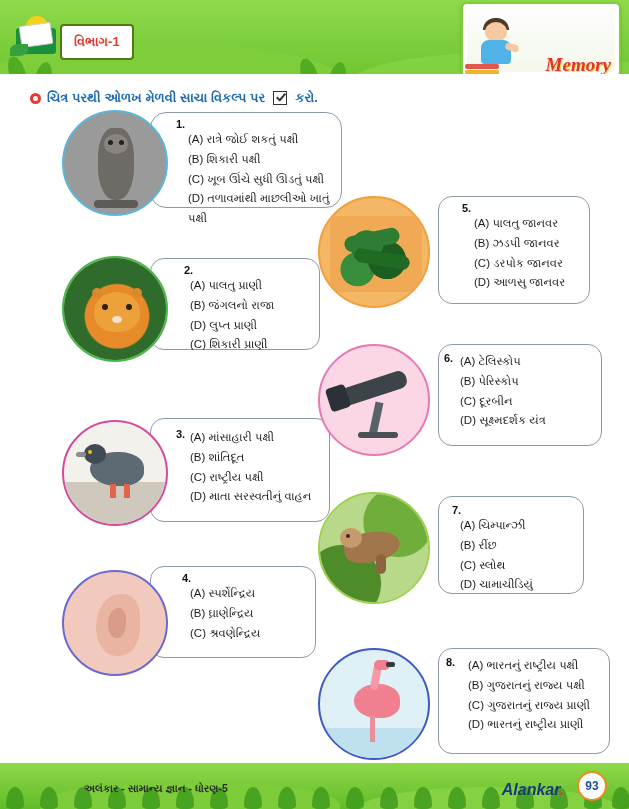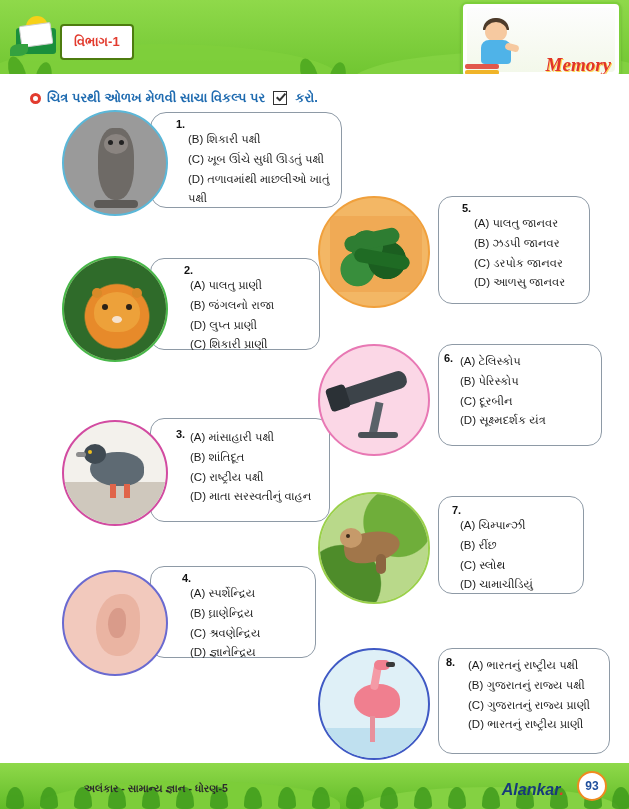--- a/index.html
+++ b/index.html
@@ -236,20 +236,21 @@
     <div class="bubble" style="left:150px; top:112px; width:192px; height:96px; border-color:#8e9aa6; border-radius:16px;"></div>
     <div class="pic" style="left:62px; top:110px; width:106px; height:106px; border-color:#5bb7d8; background:#9a9a9a;">
       <div style="position:absolute;left:34px;top:16px;width:36px;height:72px;background:#6e6a66;border-radius:40% 40% 45% 45%;"></div>
       <div style="position:absolute;left:40px;top:22px;width:24px;height:20px;background:#8a8480;border-radius:50%;"></div>
       <div style="position:absolute;left:44px;top:28px;width:5px;height:5px;background:#222;border-radius:50%;"></div>
       <div style="position:absolute;left:55px;top:28px;width:5px;height:5px;background:#222;border-radius:50%;"></div>
       <div style="position:absolute;left:30px;top:88px;width:44px;height:8px;background:#5d5a57;border-radius:4px;"></div>
     </div>
     <div class="qnum" style="left:176px; top:118px;">1.</div>
     <div class="opts" style="left:188px; top:130px; width:150px;">
+      <div>(A) રાત્રે જોઈ શકતું પક્ષી</div>
       <div>(B) શિકારી પક્ષી</div>
       <div>(C) ખૂબ ઊંચે સુધી ઊડતું પક્ષી</div>
       <div class="wrap" style="text-indent:0;">(D) તળાવમાંથી માછલીઓ ખાતું પક્ષી</div>
     </div>
   </div>
 
   <div class="q">
     <div class="bubble" style="left:150px; top:258px; width:170px; height:92px; border-color:#8e9aa6;"></div>
     <div class="pic" style="left:62px; top:256px; width:106px; height:106px; border-color:#49b84a; background:#cdd7a6;">
       <div style="position:absolute;left:0;top:0;width:106px;height:106px;background:
@@ -294,21 +295,20 @@
     <div class="bubble" style="left:150px; top:566px; width:166px; height:92px; border-color:#8e9aa6;"></div>
     <div class="pic" style="left:62px; top:570px; width:106px; height:106px; border-color:#6a6ad0; background:#f2c9bd;">
       <div style="position:absolute;left:32px;top:22px;width:44px;height:62px;background:#eab4a2;border-radius:60% 40% 50% 50%;"></div>
       <div style="position:absolute;left:44px;top:36px;width:18px;height:30px;background:#d99b8a;border-radius:60% 40% 50% 50%;"></div>
     </div>
     <div class="qnum" style="left:182px; top:572px;">4.</div>
     <div class="opts" style="left:190px; top:584px; width:122px;">
       <div>(A) સ્પર્શેન્દ્રિય</div>
       <div>(B) ઘ્રાણેન્દ્રિય</div>
       <div>(C) શ્રવણેન્દ્રિય</div>
-      <div>(D) જ્ઞાનેન્દ્રિય</div>
     </div>
   </div>
 
   <div class="q">
     <div class="bubble" style="left:438px; top:196px; width:152px; height:108px; border-color:#8e9aa6;"></div>
     <div class="pic" style="left:318px; top:196px; width:112px; height:112px; border-color:#f0a03c; background:#f3b765;">
       <div style="position:absolute;left:10px;top:18px;width:92px;height:76px;background:
         radial-gradient(circle at 40% 40%, #2e7d32 0 22%, transparent 23%),
         radial-gradient(circle at 62% 58%, #1b5e20 0 26%, transparent 27%),
         radial-gradient(circle at 30% 70%, #388e3c 0 20%, transparent 21%),

